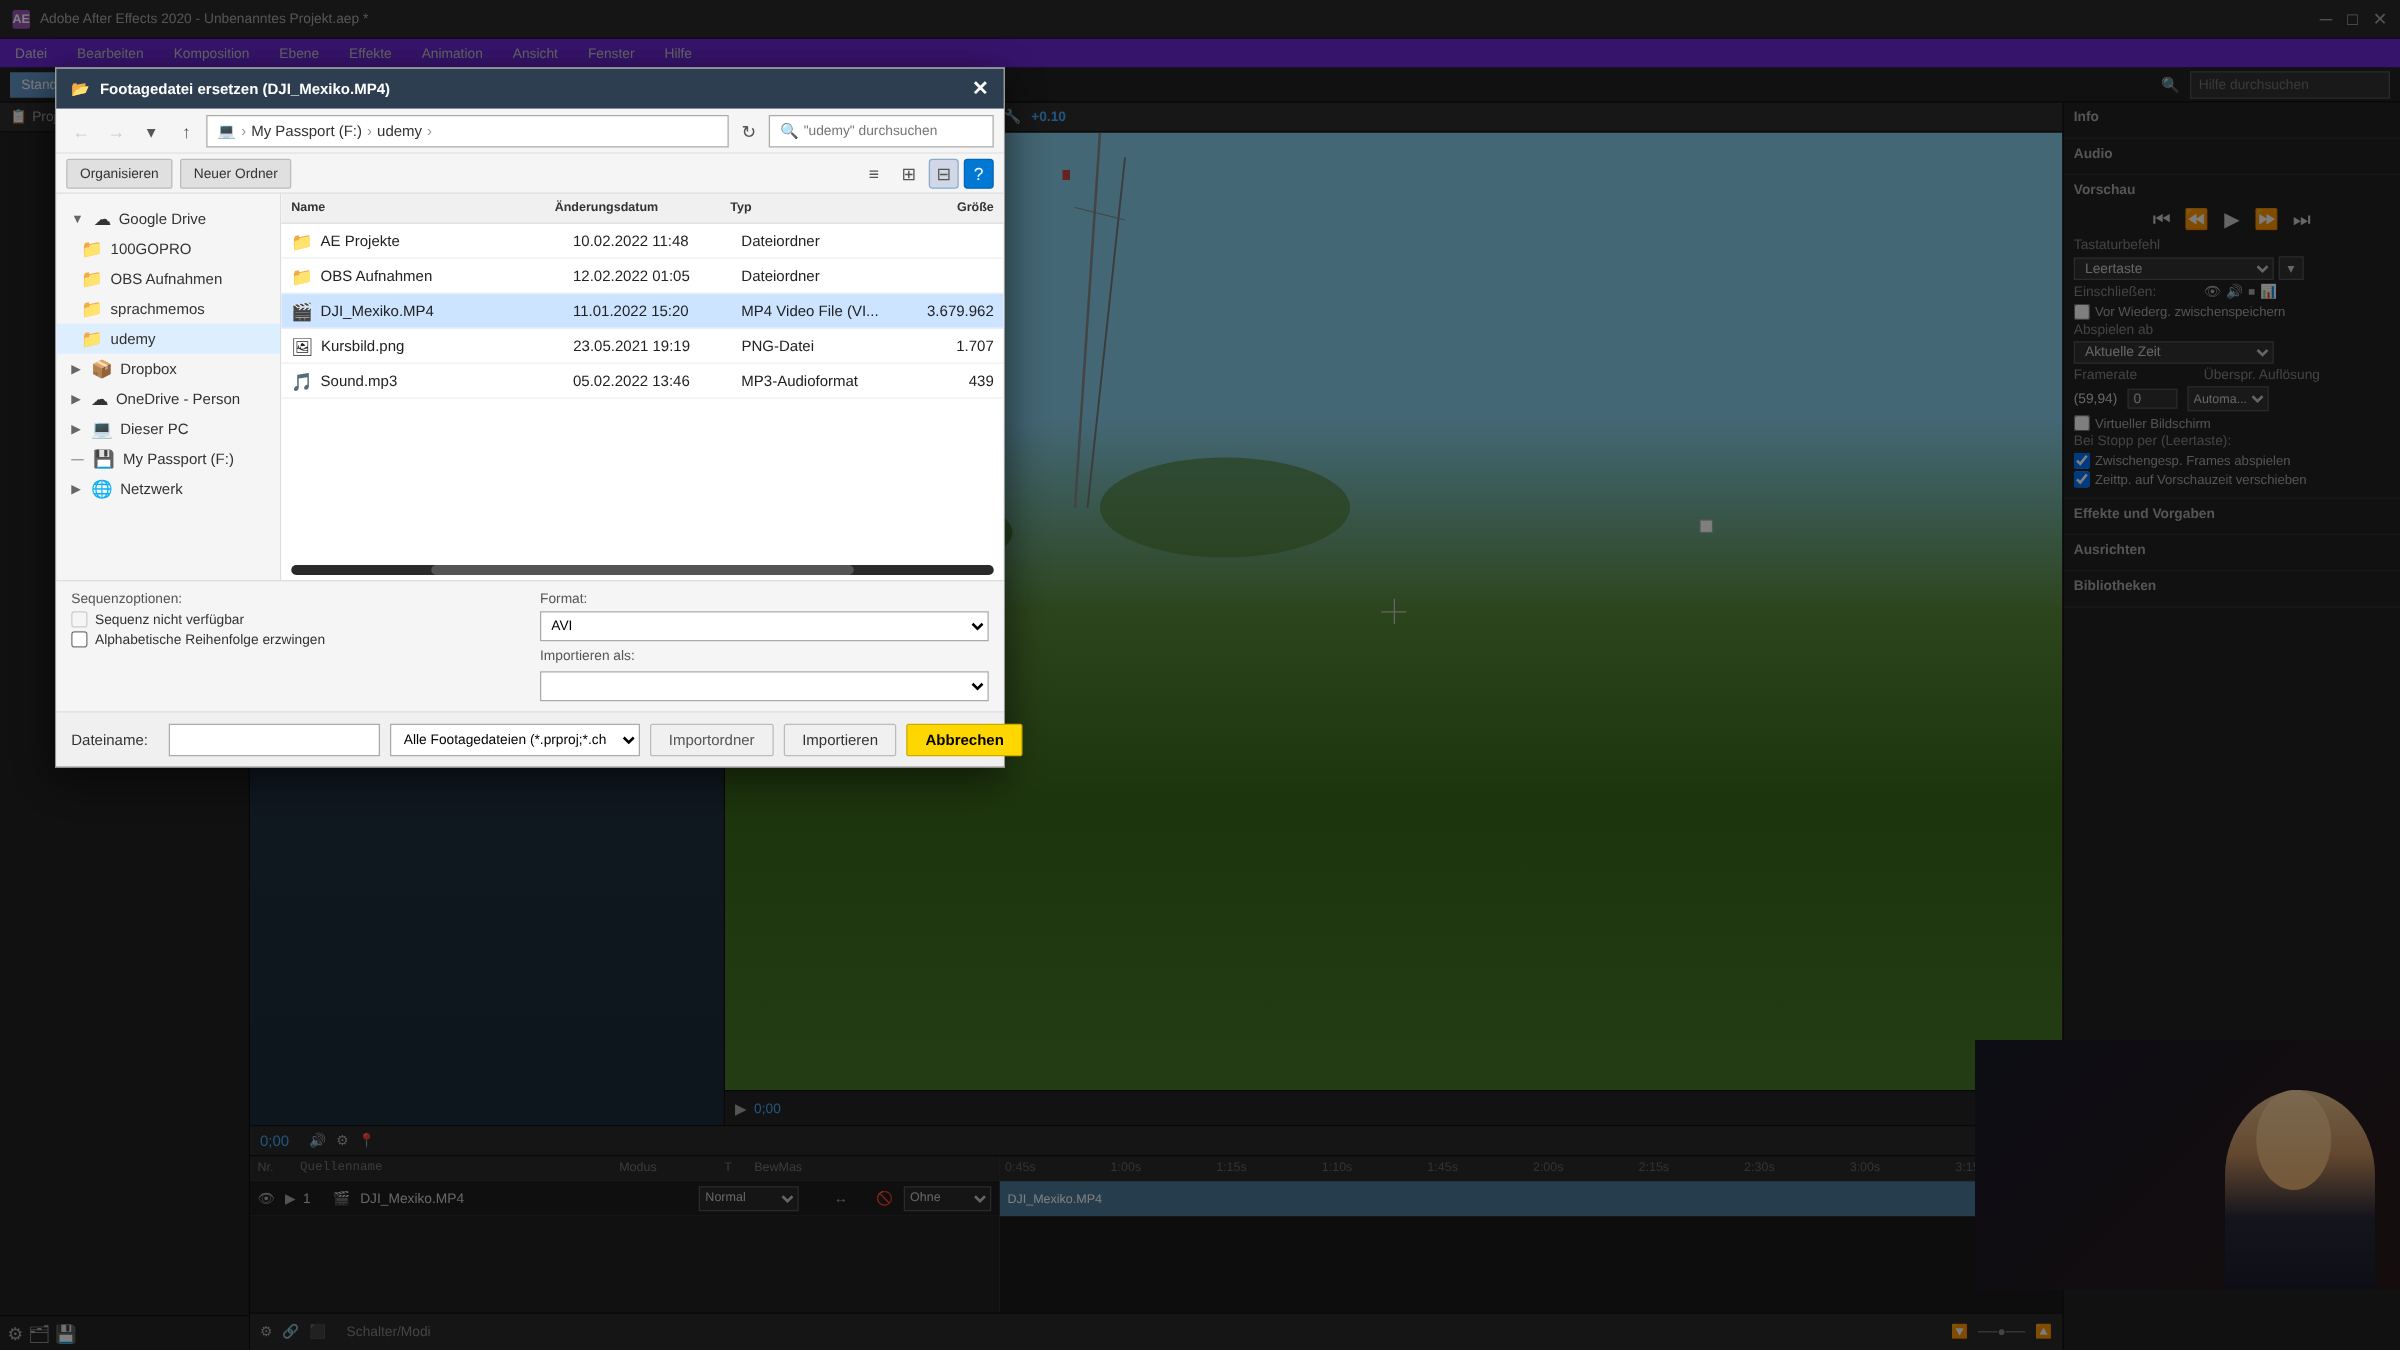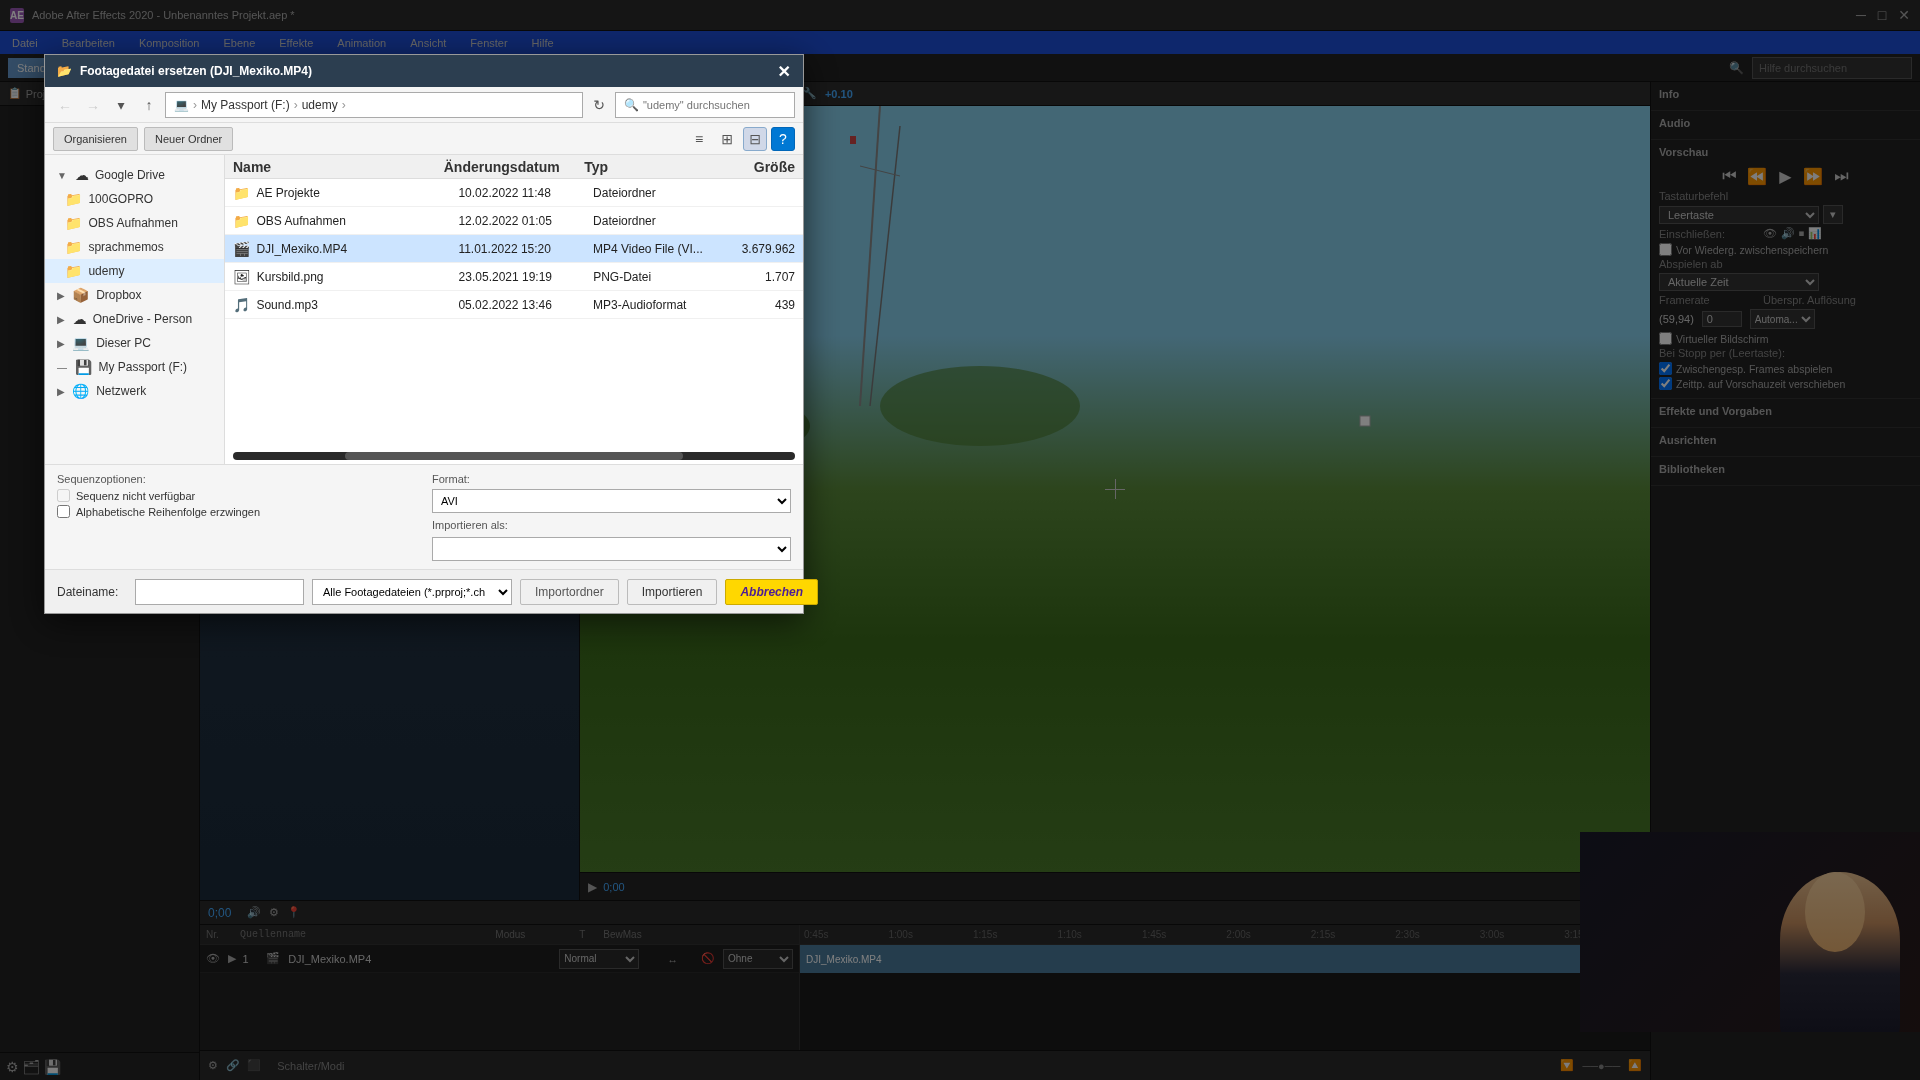--- a/index.html
+++ b/index.html
@@ -15,21 +15,21 @@
       color: #aaa;
       font-size: 11px;
       gap: 8px;
     }
     #title-bar-controls { margin-left: auto; display: flex; gap: 12px; }
     #title-bar-controls span { cursor: pointer; font-size: 14px; }
 
     
     #menu-bar {
       height: 24px;
-      background: #1d4ed8;
+      background: #6d28d9;
       display: flex;
       align-items: center;
       padding: 0 8px;
       gap: 16px;
       border-top: 1px solid #111;
       font-size: 11px;
       color: #ccc;
     }
     .menu-item { cursor: pointer; padding: 2px 4px; }
 
@@ -406,21 +406,21 @@
       display: flex;
       flex-direction: column;
     }
     #filelist-header {
       display: flex;
       align-items: center;
       height: 24px;
       background: #f0f0f0;
       border-bottom: 1px solid #ddd;
       padding: 0 8px;
-      font-size: 14px;
+      font-size: 10px;
       font-weight: bold;
       color: #333;
     }
     .col-name { flex: 3; }
     .col-date { flex: 2; }
     .col-type { flex: 2; }
     .col-size { flex: 1; text-align: right; }
 
     .file-row {
       display: flex;
@@ -496,23 +496,22 @@
       border-radius: 2px;
     }
     .btn-primary {
       background: #f0f0f0;
       border: 1px solid #bbb;
       color: #333;
     }
     .btn-cancel {
       background: #ffd700;
       border: 1px solid #ccaa00;
-      color: #4c1d95;
+      color: #000000;
       font-weight: bold;
-      font-style: italic;
     }
     .btn-folder { background: #f0f0f0; border: 1px solid #bbb; color: #555; }
 
     
     #webcam-overlay {
       position: fixed;
       bottom: 48px;
       right: 0;
       width: 340px;
       height: 200px;

